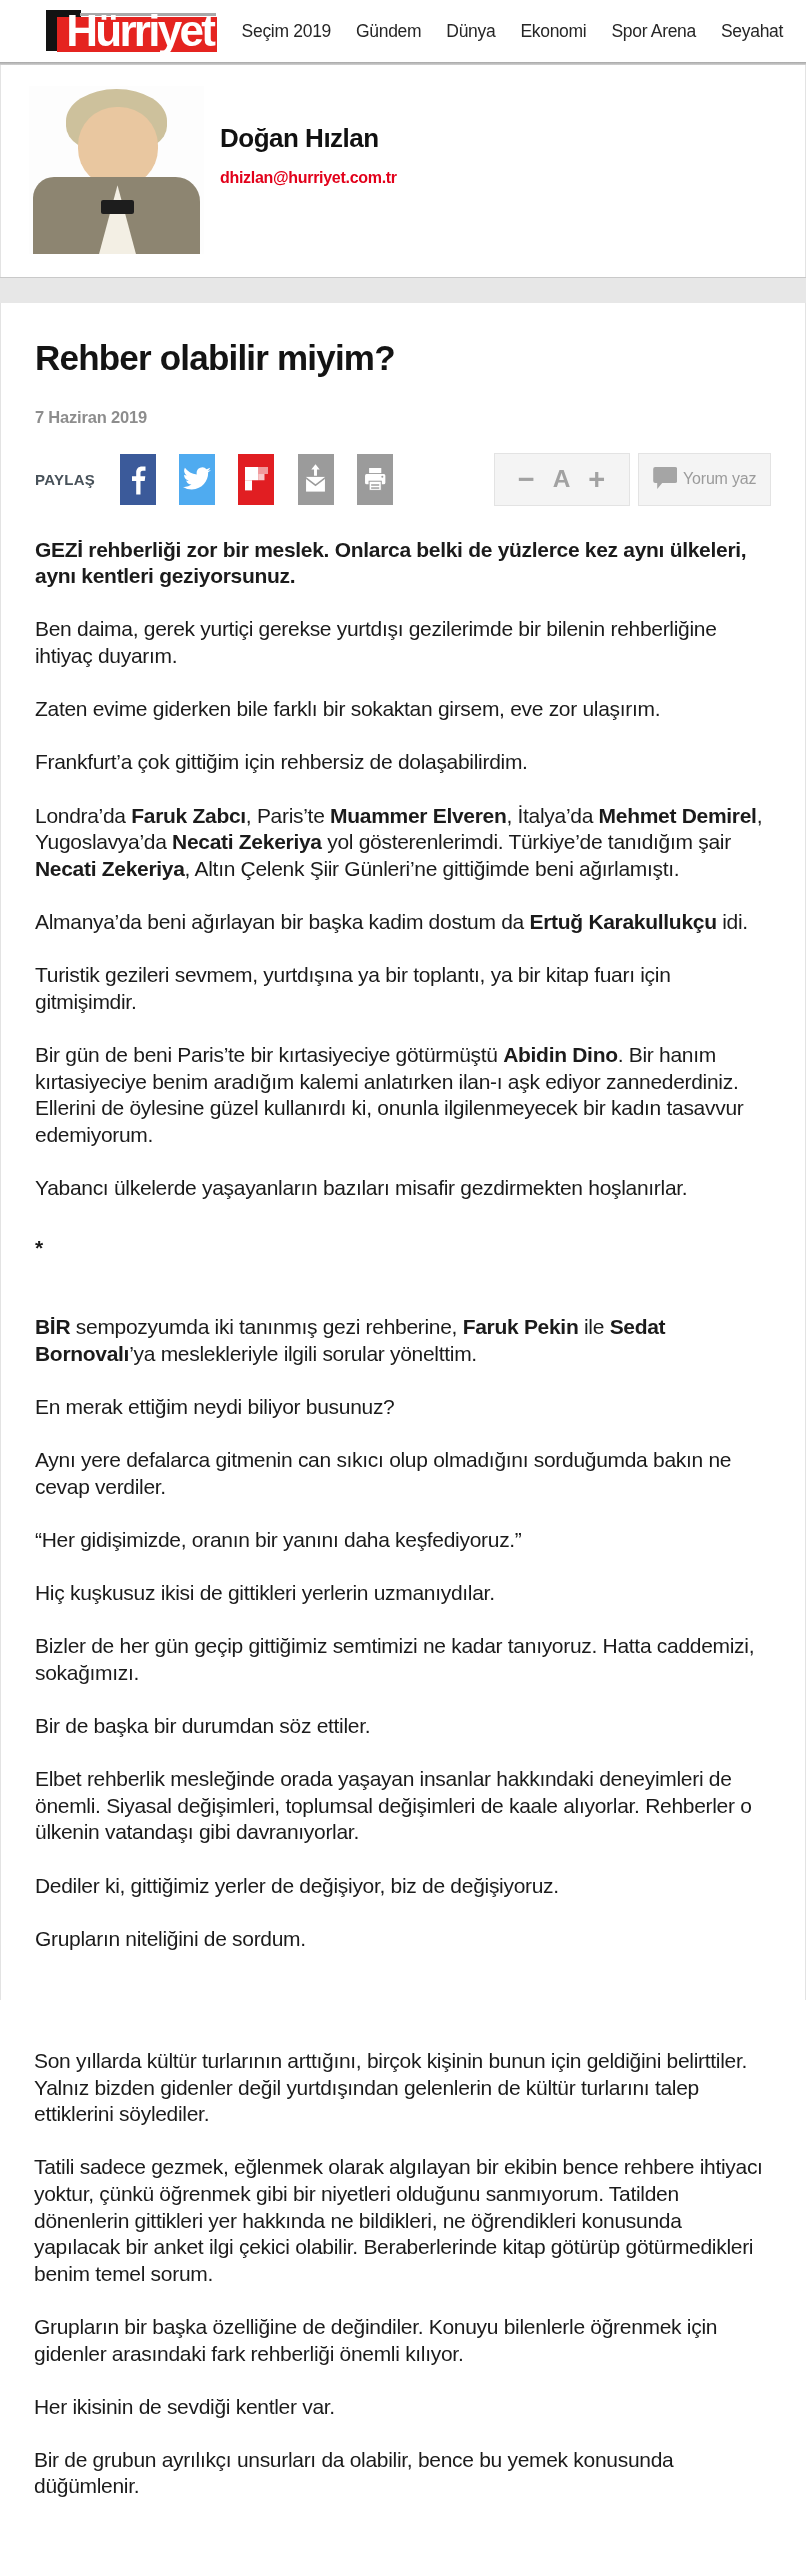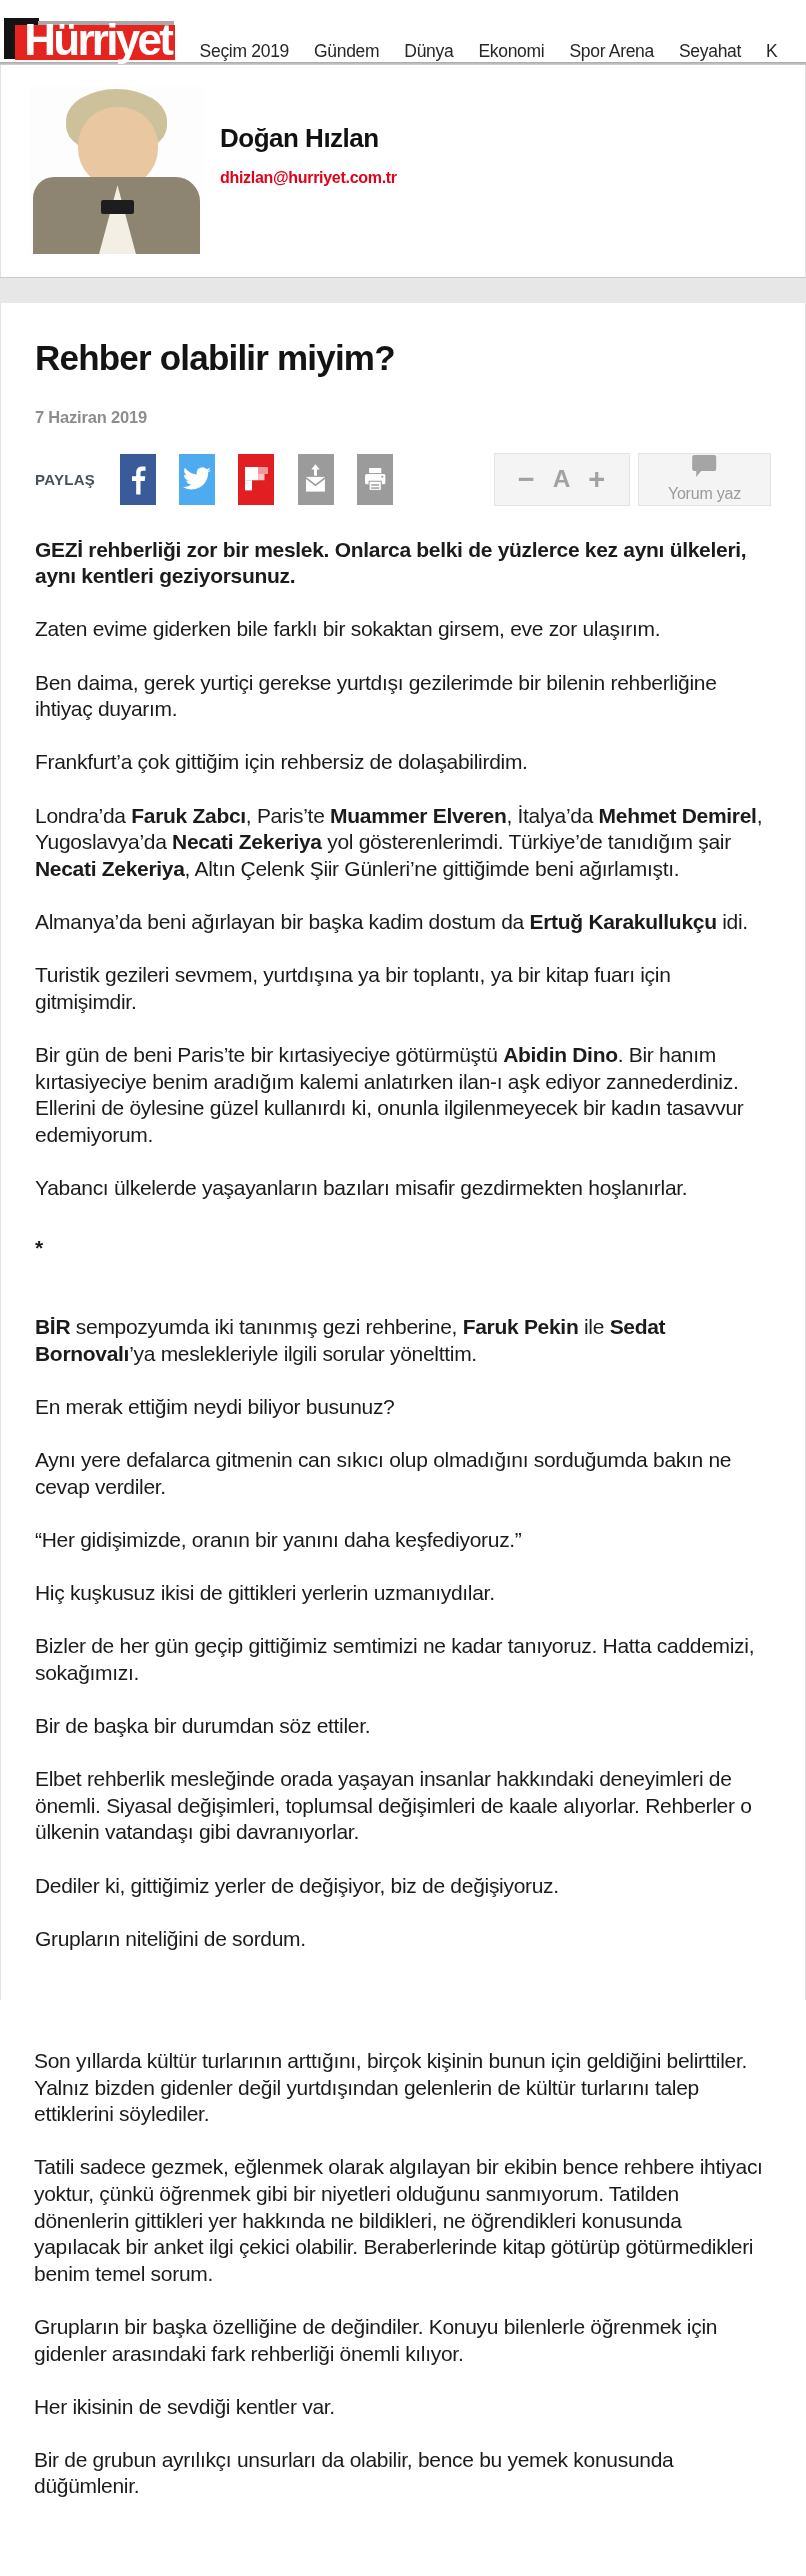--- a/index.html
+++ b/index.html
@@ -3,21 +3,21 @@
 <meta charset="utf-8">
 <style>
   * { margin:0; padding:0; box-sizing:border-box; }
   html,body { background:#fff; }
   body {
     width:806px; height:2576px; overflow:hidden; position:relative;
     font-family:"Liberation Sans", sans-serif; color:#1b1b1b;
   }
 
   
-  .site-header { height:62px; background:#fff; position:relative; display:flex; align-items:flex-end; }
+  .site-header { height:62px; background:#fff; position:relative; display:flex; align-items:center;padding-left:42px; }
   .logo { position:relative; width:171px; height:45px; margin-left:4.2px; flex:0 0 auto; cursor:pointer; }
   .logo-black { position:absolute; left:0; top:1.1px; width:35px; height:41px; background:#131313; }
   .logo-gray-strip { position:absolute; left:34px; top:4.2px; right:1.1px; height:3.7px; background:#a9a9a9; }
   .logo-red { position:absolute; left:10.6px; top:8px; right:0; bottom:1.6px; background:#e52420; }
   .logo-text {
     position:absolute; left:16px; top:-3.2px; width:155px; text-align:center;
     color:#fff; font-size:44px; font-weight:700; letter-spacing:-2.7px; line-height:51px;
   }
   .main-nav { display:flex; gap:25px; margin-left:24.4px; overflow:hidden; white-space:nowrap; flex:1; align-items:center; }
   .main-nav span { font-size:17.5px; color:#262626; letter-spacing:-0.3px; cursor:pointer; }
@@ -44,21 +44,21 @@
 
   .toolbar { margin-top:25.5px; display:flex; align-items:center; }
   .paylas { font-size:15px; font-weight:700; color:#48525a; letter-spacing:0.3px; margin-right:24.4px; }
   .share { width:36px; height:51px; display:flex; align-items:center; justify-content:center; margin-right:23.4px; cursor:pointer; flex:0 0 auto; }
   .share svg { display:block; }
   .tb-spacer { flex:1; }
   .ctrl-box { height:53px; background:#f4f4f4; border:1.1px solid #e3e3e3; display:flex; align-items:center; justify-content:center; cursor:default; }
   .fontbox { width:136px; gap:18px; }
   .fontbox .fminus, .fontbox .fplus { font-size:29px; font-weight:700; color:#a2a2a2; line-height:1; cursor:pointer; }
   .fontbox .fA { font-size:24.4px; font-weight:700; color:#a2a2a2; line-height:1; }
-  .commentbox { width:133px; margin-left:8.5px; gap:6px; cursor:pointer;flex-direction:column; }
+  .commentbox { width:133px; margin-left:8.5px; gap:6px; cursor:pointer; }
   .commentbox span.lbl { font-size:16px; color:#9b9b9b; letter-spacing:-0.2px; }
 
   
   .article-body p, .article-tail p {
     font-size:21px; line-height:26.6px; letter-spacing:-0.3px; color:#1b1b1b;
     margin:26.6px 0; max-width:738px;
   }
   .article-body p:first-child { margin-top:31px; }
   .article-body p.sep, .article-tail p.sep { font-weight:700; margin:33px 0 53px; }
   .article-tail p.first-tail { margin-top:16px; }
@@ -169,22 +169,22 @@
         <svg width="24.4" height="22" viewBox="0 0 24 22">
           <path fill="#a5a5a5" d="M2 0h20a2 2 0 0 1 2 2v12a2 2 0 0 1-2 2H9l-5 6v-6H2a2 2 0 0 1-2-2V2a2 2 0 0 1 2-2z"></path>
         </svg>
       </span>
       <span class="lbl">Yorum yaz</span>
     </div>
   </div>
 
   <div class="article-body" id="body-main">
       <p><b>GEZİ rehberliği zor bir meslek. Onlarca belki de yüzlerce kez aynı ülkeleri, aynı kentleri geziyorsunuz.</b></p>
+      <p><span>Ben daima, gerek yurtiçi gerekse yurtdışı gezilerimde bir bilenin rehberliğine ihtiyaç duyarım.</span></p>
       <p><span>Zaten evime giderken bile farklı bir sokaktan girsem, eve zor ulaşırım.</span></p>
-      <p><span>Ben daima, gerek yurtiçi gerekse yurtdışı gezilerimde bir bilenin rehberliğine ihtiyaç duyarım.</span></p>
       <p><span>Frankfurt’a çok gittiğim için rehbersiz de dolaşabilirdim.</span></p>
       <p><span>Londra’da </span><b>Faruk Zabcı</b><span>, Paris’te </span><b>Muammer Elveren</b><span>, İtalya’da </span><b>Mehmet Demirel</b><span>, Yugoslavya’da </span><b>Necati Zekeriya</b><span> yol gösterenlerimdi. Türkiye’de tanıdığım şair </span><b>Necati Zekeriya</b><span>, Altın Çelenk Şiir Günleri’ne gittiğimde beni ağırlamıştı.</span></p>
       <p><span>Almanya’da beni ağırlayan bir başka kadim dostum da </span><b>Ertuğ Karakullukçu</b><span> idi.</span></p>
       <p><span>Turistik gezileri sevmem, yurtdışına ya bir toplantı, ya bir kitap fuarı için gitmişimdir.</span></p>
       <p><span>Bir gün de beni Paris’te bir kırtasiyeciye götürmüştü </span><b>Abidin Dino</b><span>. Bir hanım kırtasiyeciye benim aradığım kalemi anlatırken ilan-ı aşk ediyor zannederdiniz. Ellerini de öylesine güzel kullanırdı ki, onunla ilgilenmeyecek bir kadın tasavvur edemiyorum.</span></p>
       <p><span>Yabancı ülkelerde yaşayanların bazıları misafir gezdirmekten hoşlanırlar.</span></p>
       <p class="sep"><b>*</b></p>
       <p><b>BİR</b><span> sempozyumda iki tanınmış gezi rehberine, </span><b>Faruk Pekin</b><span> ile </span><b>Sedat Bornovalı</b><span>’ya meslekleriyle ilgili sorular yönelttim.</span></p>
       <p><span>En merak ettiğim neydi biliyor busunuz?</span></p>
       <p><span>Aynı yere defalarca gitmenin can sıkıcı olup olmadığını sorduğumda bakın ne cevap verdiler.</span></p>

